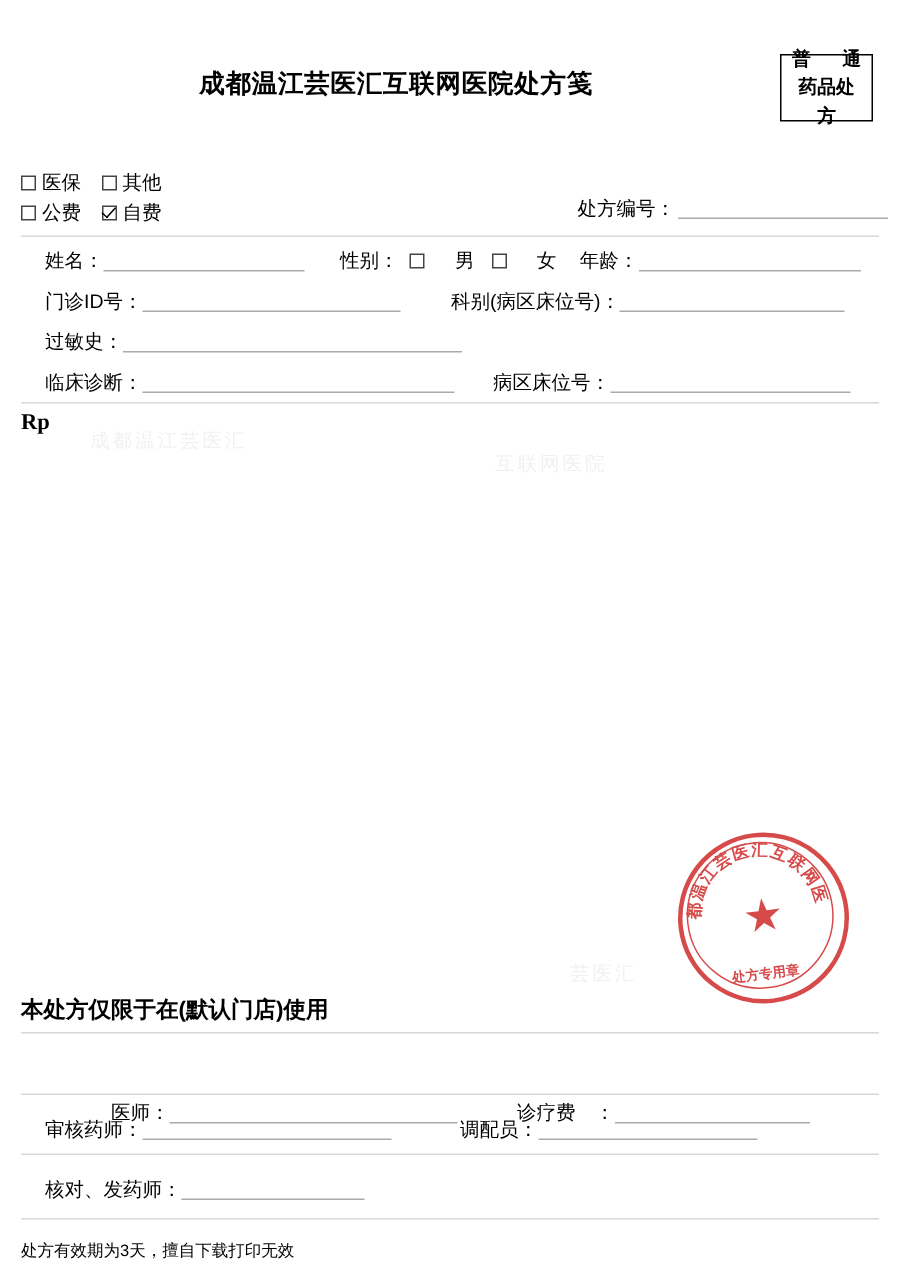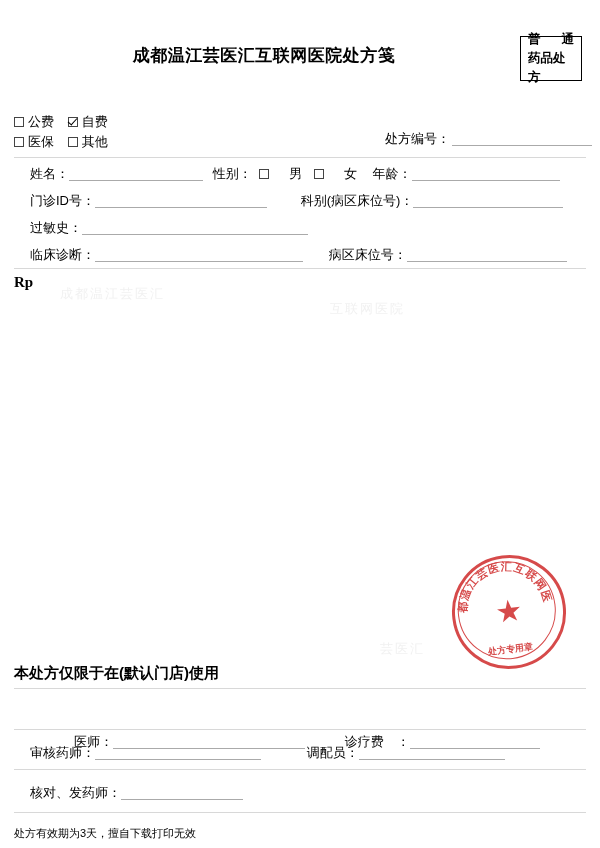--- a/index.html
+++ b/index.html
@@ -54,21 +54,21 @@
     font-weight: bold;
     line-height: 1.5;
   }
   .rx-type-line1 {
     display: flex;
     justify-content: space-between;
     width: 46px;
   }
   .rx-type-line2 {
     width: 46px;
-    text-align: left;
+    text-align: center;
     letter-spacing: 0px;
   }
   
   .lbl {
     font-size: 13px;
     white-space: nowrap;
     margin-left: 16px;
   }
   .chk {
     display: inline-block;
@@ -242,45 +242,45 @@
         <span>普</span>
         <span>通</span>
       </div>
       <div class="rx-type-line2">药品处方</div>
     </div>
   </div>
 
   <div class="pay-block">
     <div class="pay-line">
       <span class="pay-item">
+        <span class="chk"></span><span>医保</span>
+      </span>
+      <span class="pay-item">
+        <span class="chk"></span><span>其他</span>
+      </span>
+    </div>
+    <div class="pay-line">
+      <span class="pay-item">
         <span class="chk"></span><span>公费</span>
       </span>
       <span class="pay-item">
         <span class="chk checked"></span><span>自费</span>
       </span>
     </div>
-    <div class="pay-line">
-      <span class="pay-item">
-        <span class="chk"></span><span>医保</span>
-      </span>
-      <span class="pay-item">
-        <span class="chk"></span><span>其他</span>
-      </span>
-    </div>
   </div>
 
   <div class="rx-no">
     <span class="rx-no-label">处方编号：</span><span class="rx-no-line"></span>
   </div>
 
   <div class="sep-line" style="top:157px;"></div>
 
   <div class="field-row" style="top:165px;">
     <span class="lbl">姓名：</span><span class="fill" style="width:134px;"></span>
-    <span class="lbl" style="margin-left:6px;">性别：</span>
+    <span class="lbl" style="margin-left:20px;">性别：</span>
     <span style="margin-left:4px;"><span class="chk"></span><span class="lbl">男</span></span>
     <span style="margin-left:8px;"><span class="chk"></span><span class="lbl">女</span></span>
     <span class="lbl" style="margin-left:12px;">年龄：</span><span class="fill" style="width:148px;"></span>
   </div>
 
   <div class="field-row" style="top:219px;">
     <span class="lbl">过敏史：</span><span class="fill" style="width:226px;"></span>
   </div>
 
   <div class="field-row" style="top:192px;">

